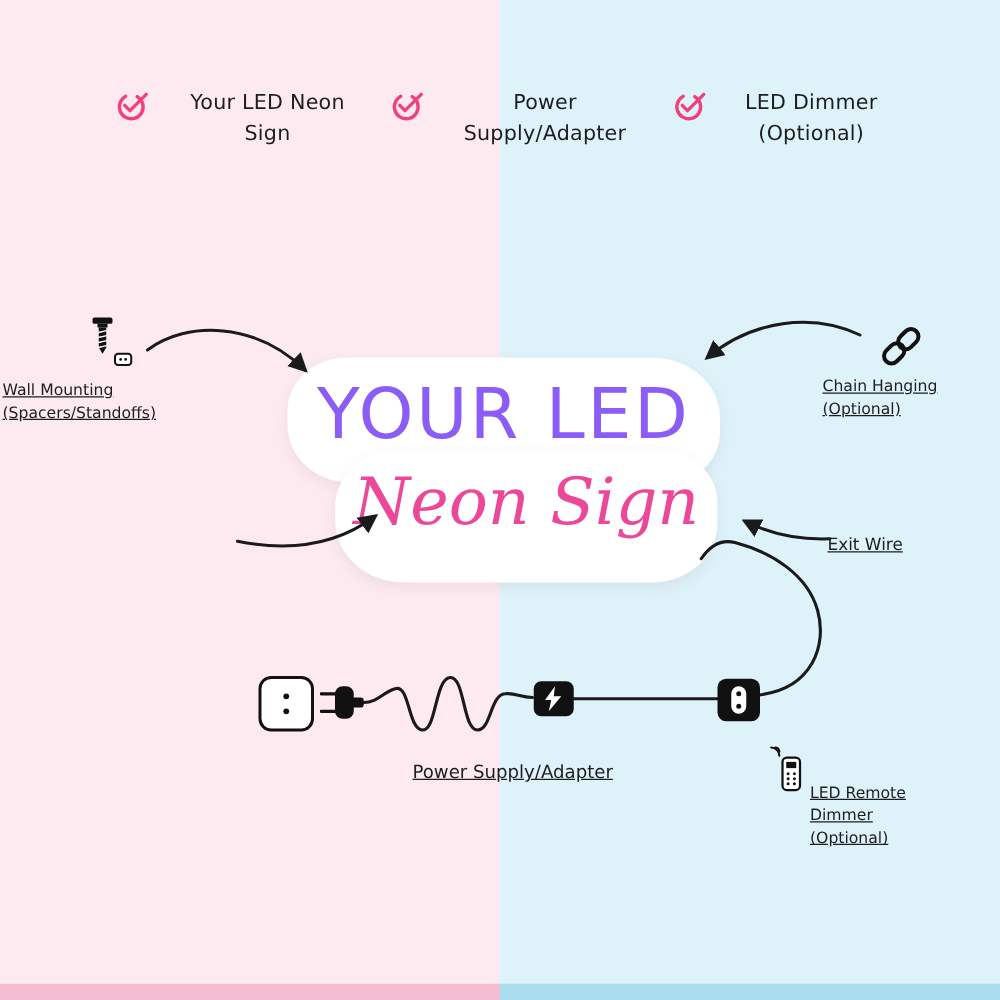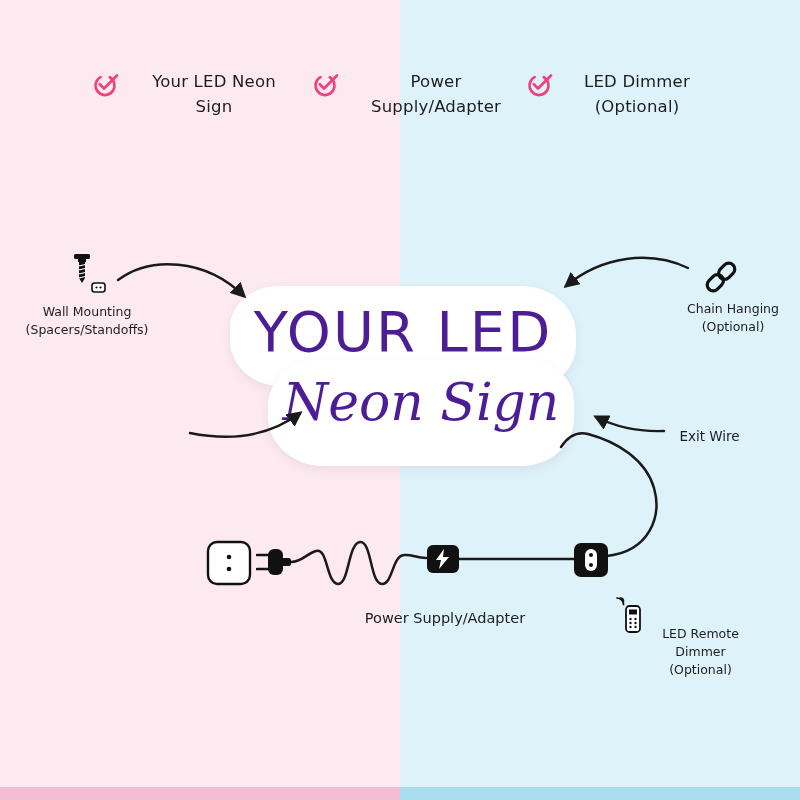--- a/index.html
+++ b/index.html
@@ -18,43 +18,43 @@
   .strip-right { left:400px; background:#a8dcee; }
 
   .check-item { position:absolute; display:flex; align-items:flex-start; gap:9px; }
   .check-icon { flex:0 0 auto; width:27px; height:27px; margin-top:1px; }
   .check-label {
     flex:1; text-align:center; font-size:16.5px; line-height:1.5;
     white-space:pre-line; letter-spacing:.2px;
   }
   .item-1 { left:92px;  top:70px;  width:208px; }
   .item-2 { left:312px; top:70px;  width:212px; }
-  .item-3 { left:526px; top:70px;  width:186px; }
+  .item-3 { left:538px; top:70px;  width:186px; }
   .item-4 { left:152px; top:143px; width:500px; }
 
   .blob { position:absolute; background:#fff; box-shadow:0 4px 10px rgba(140,120,140,.12); }
   .blob-top    { left:230px; top:286px; width:346px; height:100px;
                  border-radius:48px 55px 42px 50px / 42px 48px 40px 46px; }
   .blob-bottom { left:268px; top:360px; width:306px; height:106px;
                  border-radius:50px 46px 52px 55px / 46px 42px 48px 50px; }
   .sign-line1 {
     position:absolute; left:230px; top:299px; width:346px; text-align:center;
-    font-size:56px; letter-spacing:2px; color:#4c1d95; font-weight:500;
+    font-size:56px; letter-spacing:2px; color:#8b5cf6; font-weight:500;
   }
   .sign-line2 {
     position:absolute; left:268px; top:372px; width:306px; text-align:center;
     font-family:"DejaVu Serif", serif; font-style:italic;
-    font-size:52px; color:#4c1d95;
+    font-size:52px; color:#ec4899;
   }
 
   .overlay { position:absolute; left:0; top:0; width:800px; height:800px; }
 
   .lbl {
     position:absolute; font-size:12.5px; line-height:1.45;
-    text-align:center; white-space:pre-line;
+    text-align:left; white-space:pre-line;text-decoration:underline;
   }
   .lbl-wall    { left:2px;   top:303px; width:170px; }
   .lbl-chain   { left:658px; top:300px; width:150px; }
   .lbl-neon    { left:38px;  top:442px; width:172px; }
   .lbl-exit    { left:662px; top:427px; width:95px;  font-size:13.5px; }
   .lbl-power   { left:330px; top:608px; width:230px; font-size:14.5px; }
   .lbl-remote  { left:648px; top:625px; width:105px; }
 
   .icon { position:absolute; }
   .icon-screw   { left:66px;  top:252px; }

